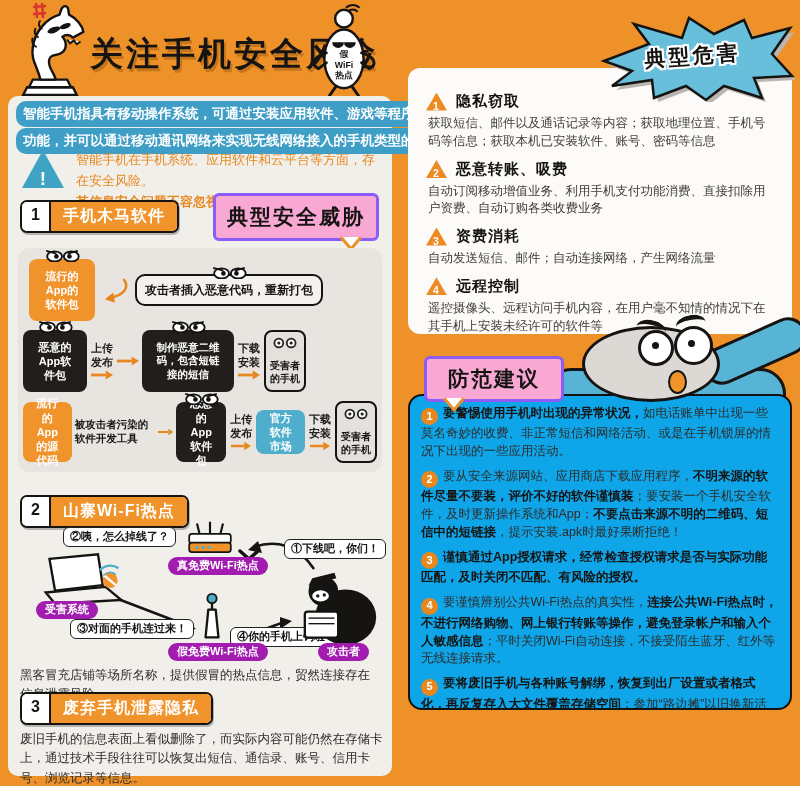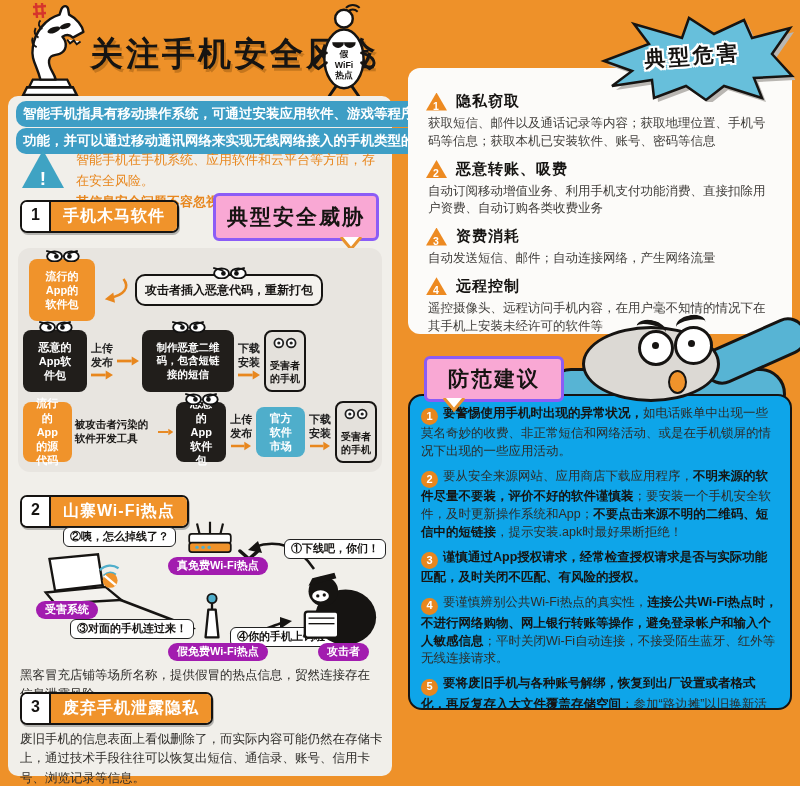--- a/index.html
+++ b/index.html
@@ -266,21 +266,21 @@
           </svg>
           <span>恶意的App软件包</span>
         </div>
         <div class="flow-step">
           <span class="flow-label">上传发布</span>
           <svg width="20" height="10" viewBox="0 0 24 10">
             <path d="M0,5 L16,5" stroke="#E8871E" stroke-width="3"></path>
               <path d="M16,0 L24,5 L16,10 Z" fill="#E8871E"></path>
           </svg>
         </div>
-        <div class="fbox box-blue" style="width:56px;height:50px;">
+        <div class="fbox box-blue" style="width:56px;height:44px;">
           <span>官方软件市场</span>
         </div>
         <div class="flow-step">
           <span class="flow-label">下载安装</span>
           <svg width="20" height="10" viewBox="0 0 24 10">
             <path d="M0,5 L16,5" stroke="#E8871E" stroke-width="3"></path>
               <path d="M16,0 L24,5 L16,10 Z" fill="#E8871E"></path>
           </svg>
         </div>
         <div class="phone">

